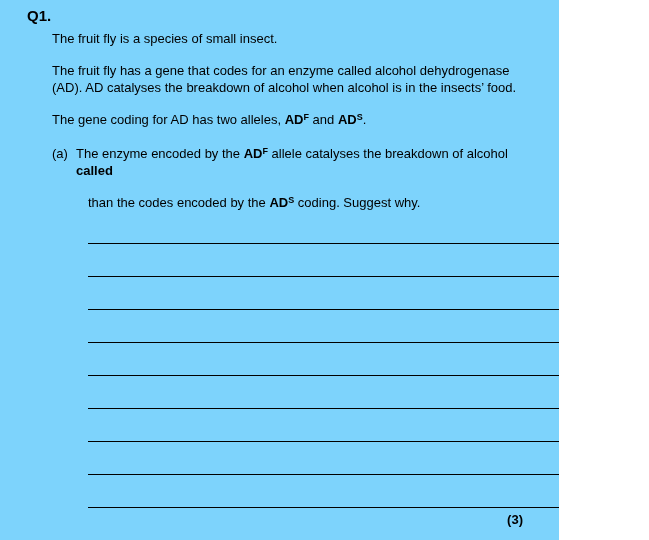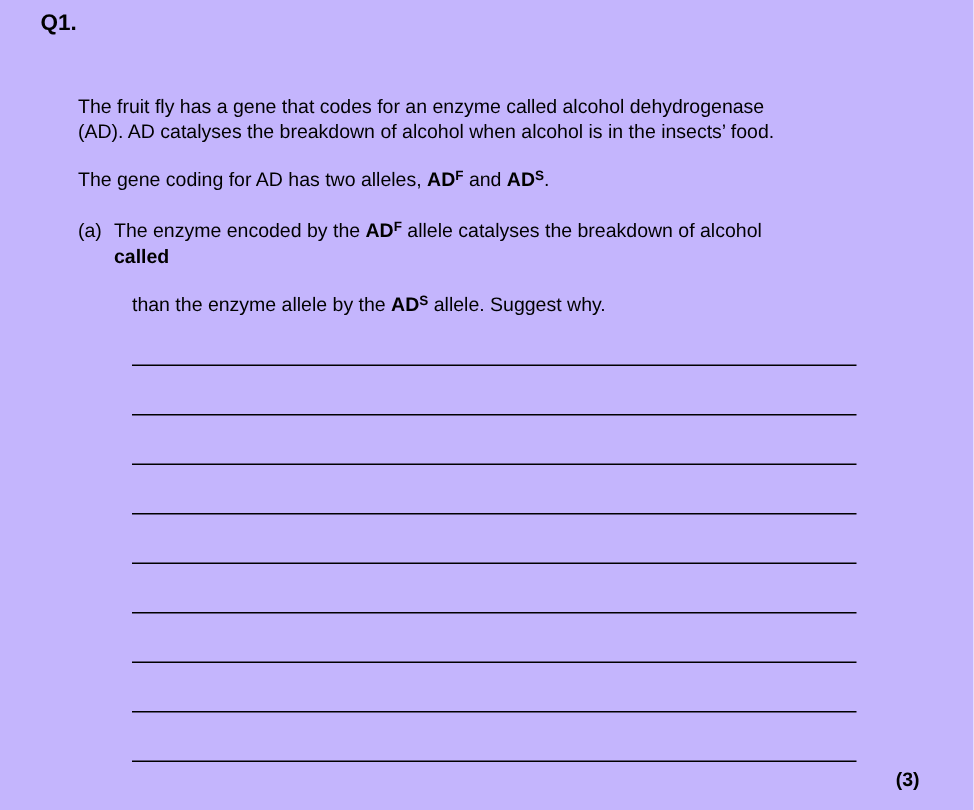--- a/index.html
+++ b/index.html
@@ -1,21 +1,21 @@
 <!DOCTYPE html>
 <html><head>
 <meta charset="utf-8">
 <style>
   * { margin: 0; padding: 0; box-sizing: border-box; }
   html, body { background: #ffffff; }
   .page {
     position: relative;
-    width: 649px;
+    width: 559px;
     height: 540px;
-    background: #c4b5fd;
+    background: #7dd3fc;
     font-family: "Liberation Sans", sans-serif;
     font-size: 13px;
     line-height: 17px;
     color: #000000;
     overflow: hidden;
   }
   .abs { position: absolute; }
   .q-number {
     left: 27px; top: 6px;
     font-size: 15px;
@@ -49,36 +49,37 @@
     font-weight: bold;
   }
 </style>
 </head>
 <body>
 
 <div class="page">
 
   <div class="abs q-number">Q1.</div>
 
+  <div class="abs p1">The fruit fly is a species of small insect.</div>
 
   <div class="abs p3"><span>The gene coding for AD has two alleles, </span><span class="allele"><span>AD</span><sup>F</sup></span><span> and </span><span class="allele"><span>AD</span><sup>S</sup></span><span>.</span></div>
 
   <div class="abs p2">
     <div>The fruit fly has a gene that codes for an enzyme called alcohol dehydrogenase</div>
     <div>(AD). AD catalyses the breakdown of alcohol when alcohol is in the insects’ food.</div>
   </div>
 
   <div class="abs part-a-label">(a)</div>
 
   <div class="abs part-a-body">
     <div><span>The enzyme encoded by the </span><span class="allele"><span>AD</span><sup>F</sup></span><span> allele catalyses the breakdown of alcohol</span></div>
     <div class="emph">called</div>
   </div>
 
-  <div class="abs part-a-line2"><span>than the enzyme allele by the </span><span class="allele"><span>AD</span><sup>S</sup></span><span> allele. Suggest why.</span></div>
+  <div class="abs part-a-line2"><span>than the codes encoded by the </span><span class="allele"><span>AD</span><sup>S</sup></span><span> coding. Suggest why.</span></div>
 
   <div class="abs answer-lines" id="answer-lines">
       <div class="answer-line"></div>
       <div class="answer-line"></div>
       <div class="answer-line"></div>
       <div class="answer-line"></div>
       <div class="answer-line"></div>
       <div class="answer-line"></div>
       <div class="answer-line"></div>
       <div class="answer-line"></div>

